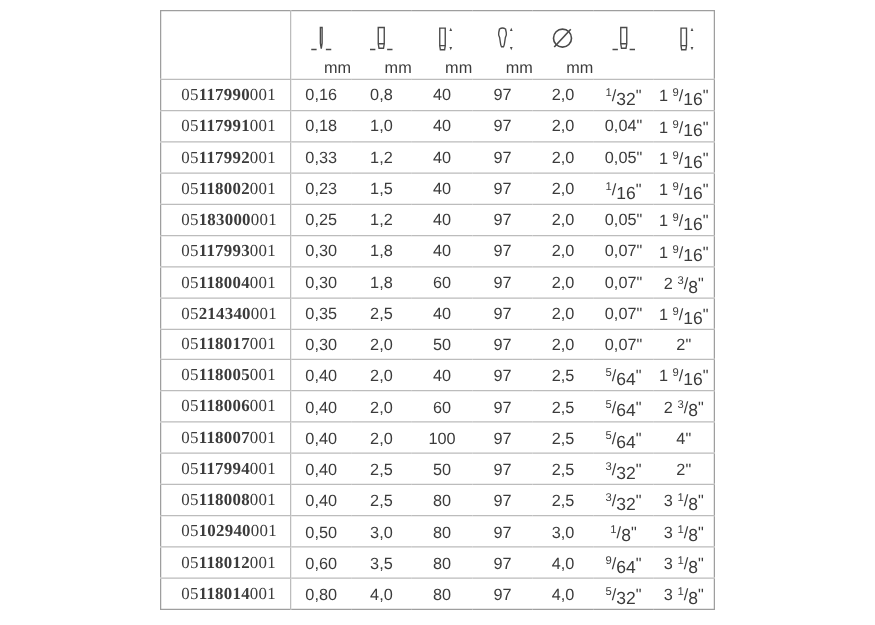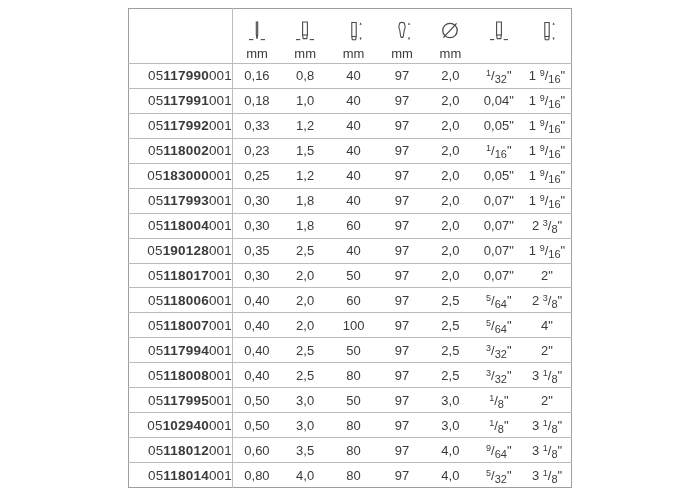--- a/index.html
+++ b/index.html
@@ -17,33 +17,33 @@
     font-size:13px;
   }
   col.code-col{width:104px;}
   thead th{
     height:52px;vertical-align:bottom;padding:0 0 2px 0;
     font-weight:normal;
   }
   thead th.corner{border-right:1px solid #bcbcbc;}
   .icon{display:block;margin:0 auto;line-height:0;width:24px;height:26px;}
   .icon svg{display:block;}
-  .unit{font-size:13px;line-height:15px;min-height:15px;text-align:center;}
+  .unit{font-size:13px;line-height:15px;min-height:15px;text-align:right;}
   tbody td{
     border-top:1px solid #bcbcbc;
     padding:0;height:22px;white-space:nowrap;
   }
   tbody td.code{
-    text-align:right;padding-left:16px;border-right:1px solid #bcbcbc;
-    font-size:13.5px;letter-spacing:0.2px;
+    text-align:left;padding-left:16px;border-right:1px solid #bcbcbc;
+    font-size:13.5px;letter-spacing:0.2px;font-family:Liberation Serif, serif;
   }
   tbody td.code b{font-weight:700;}
   tbody td.val{text-align:center;}
   .fn{font-size:9px;position:relative;top:-4px;}
-  .fd{font-size:11px;position:relative;top:3px;}
+  .fd{font-size:14px;position:relative;top:3px;}
 </style>
 </head>
 <body>
 
 <table class="spec">
   <colgroup>
     <col class="code-col">
     <col>
       <col>
       <col>
@@ -212,40 +212,50 @@
         <td class="code"><span>05</span><b>118004</b><span>001</span></td>
         <td class="val">0,30</td>
         <td class="val">1,8</td>
         <td class="val">60</td>
         <td class="val">97</td>
         <td class="val">2,0</td>
         <td class="val">0,07"</td>
         <td class="val">2&nbsp;<span class="fn">3</span>/<span class="fd">8</span>"</td>
       </tr>
       <tr>
-        <td class="code"><span>05</span><b>190128</b><span>001</span></td>
+        <td class="code"><span>05</span><b>214340</b><span>001</span></td>
         <td class="val">0,35</td>
         <td class="val">2,5</td>
         <td class="val">40</td>
         <td class="val">97</td>
         <td class="val">2,0</td>
         <td class="val">0,07"</td>
         <td class="val">1&nbsp;<span class="fn">9</span>/<span class="fd">16</span>"</td>
       </tr>
       <tr>
         <td class="code"><span>05</span><b>118017</b><span>001</span></td>
         <td class="val">0,30</td>
         <td class="val">2,0</td>
         <td class="val">50</td>
         <td class="val">97</td>
         <td class="val">2,0</td>
         <td class="val">0,07"</td>
         <td class="val">2"</td>
       </tr>
       <tr>
+        <td class="code"><span>05</span><b>118005</b><span>001</span></td>
+        <td class="val">0,40</td>
+        <td class="val">2,0</td>
+        <td class="val">40</td>
+        <td class="val">97</td>
+        <td class="val">2,5</td>
+        <td class="val"><span class="fn">5</span>/<span class="fd">64</span>"</td>
+        <td class="val">1&nbsp;<span class="fn">9</span>/<span class="fd">16</span>"</td>
+      </tr>
+      <tr>
         <td class="code"><span>05</span><b>118006</b><span>001</span></td>
         <td class="val">0,40</td>
         <td class="val">2,0</td>
         <td class="val">60</td>
         <td class="val">97</td>
         <td class="val">2,5</td>
         <td class="val"><span class="fn">5</span>/<span class="fd">64</span>"</td>
         <td class="val">2&nbsp;<span class="fn">3</span>/<span class="fd">8</span>"</td>
       </tr>
       <tr>
@@ -270,30 +280,20 @@
       </tr>
       <tr>
         <td class="code"><span>05</span><b>118008</b><span>001</span></td>
         <td class="val">0,40</td>
         <td class="val">2,5</td>
         <td class="val">80</td>
         <td class="val">97</td>
         <td class="val">2,5</td>
         <td class="val"><span class="fn">3</span>/<span class="fd">32</span>"</td>
         <td class="val">3&nbsp;<span class="fn">1</span>/<span class="fd">8</span>"</td>
-      </tr>
-      <tr>
-        <td class="code"><span>05</span><b>117995</b><span>001</span></td>
-        <td class="val">0,50</td>
-        <td class="val">3,0</td>
-        <td class="val">50</td>
-        <td class="val">97</td>
-        <td class="val">3,0</td>
-        <td class="val"><span class="fn">1</span>/<span class="fd">8</span>"</td>
-        <td class="val">2"</td>
       </tr>
       <tr>
         <td class="code"><span>05</span><b>102940</b><span>001</span></td>
         <td class="val">0,50</td>
         <td class="val">3,0</td>
         <td class="val">80</td>
         <td class="val">97</td>
         <td class="val">3,0</td>
         <td class="val"><span class="fn">1</span>/<span class="fd">8</span>"</td>
         <td class="val">3&nbsp;<span class="fn">1</span>/<span class="fd">8</span>"</td>

